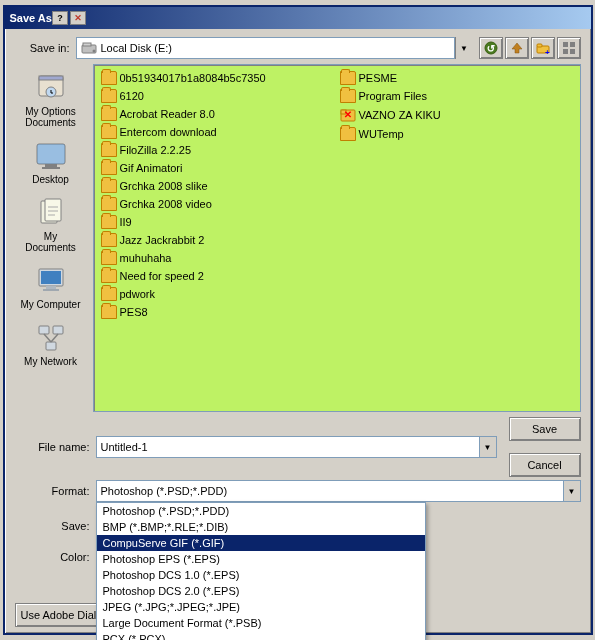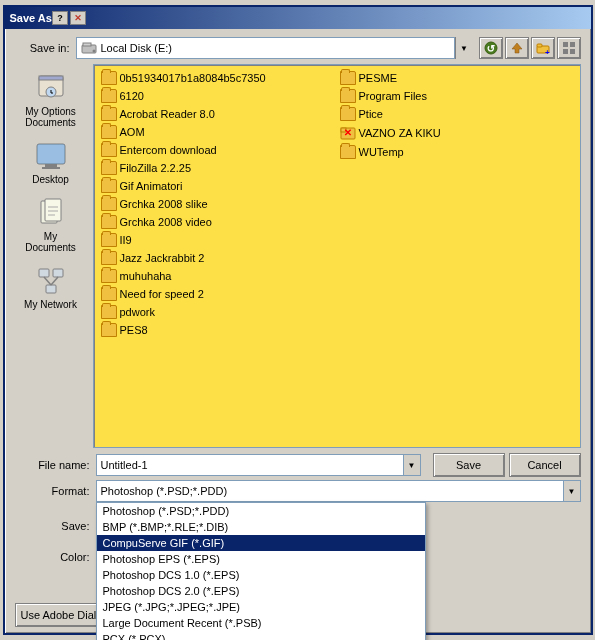--- a/index.html
+++ b/index.html
@@ -153,21 +153,21 @@
       font-size: 24px;
     }
     .sidebar-label {
       font-size: 10px;
       text-align: center;
       margin-top: 2px;
       color: #000;
     }
     .file-panel {
       flex: 1;
-      background: #fde047;
+      background: #bef264;
       border: 1px solid #7f9db9;
       box-shadow: inset 1px 1px #808080;
       overflow-y: auto;
       padding: 4px;
     }
     .file-col {
       width: 50%;
       display: flex;
       flex-direction: column;
     }
@@ -238,22 +238,22 @@
       border: 1px solid #7f9db9;
       display: flex;
       align-items: center;
       justify-content: center;
       font-size: 8px;
       cursor: pointer;
       flex-shrink: 0;
     }
     .save-cancel-btns {
       display: flex;
-      flex-direction: row;
-      gap: 4px;
+      flex-direction: column;
+      gap: 12px;
       margin-left: 6px;
       flex-shrink: 0;
     }
     .action-btn {
       width: 72px;
       height: 24px;
       background: #d4d0c8;
       border: 1px solid #808080;
       box-shadow: inset 1px 1px #fff, inset -1px -1px #808080;
       display: flex;
@@ -423,20 +423,31 @@
                 <line x1="13" y1="10" x2="23" y2="10" stroke="#aaa" stroke-width="1"></line>
                 <line x1="13" y1="14" x2="23" y2="14" stroke="#aaa" stroke-width="1"></line>
                 <line x1="13" y1="18" x2="20" y2="18" stroke="#aaa" stroke-width="1"></line>
               </svg>
           </div>
           <span class="sidebar-label">My Documents</span>
         </div>
         <div class="sidebar-item">
           <div class="sidebar-icon">
             <svg width="32" height="32" viewBox="0 0 32 32">
+                <rect x="4" y="4" width="24" height="17" rx="1" fill="#d0d8e0" stroke="#808080"></rect>
+                <rect x="6" y="6" width="20" height="13" fill="#4080c0"></rect>
+                <rect x="11" y="21" width="10" height="3" fill="#b0b8c0"></rect>
+                <rect x="8" y="24" width="16" height="2" fill="#a0a8b0"></rect>
+              </svg>
+          </div>
+          <span class="sidebar-label">My Computer</span>
+        </div>
+        <div class="sidebar-item">
+          <div class="sidebar-icon">
+            <svg width="32" height="32" viewBox="0 0 32 32">
                 <rect x="4" y="4" width="10" height="8" rx="1" fill="#d0d8e0" stroke="#808080"></rect>
                 <rect x="18" y="4" width="10" height="8" rx="1" fill="#d0d8e0" stroke="#808080"></rect>
                 <rect x="11" y="20" width="10" height="8" rx="1" fill="#d0d8e0" stroke="#808080"></rect>
                 <line x1="9" y1="12" x2="16" y2="20" stroke="#808080" stroke-width="1.5"></line>
                 <line x1="23" y1="12" x2="16" y2="20" stroke="#808080" stroke-width="1.5"></line>
               </svg>
           </div>
           <span class="sidebar-label">My Network</span>
         </div>
       </div>
@@ -451,24 +462,20 @@
             <div class="file-item">
                 <div class="folder-icon"></div>
                 <span>6120</span>
               </div>
             <div class="file-item">
                 <div class="folder-icon"></div>
                 <span>Acrobat Reader 8.0</span>
               </div>
             <div class="file-item">
                 <div class="folder-icon"></div>
-                <span>AOM</span>
-              </div>
-            <div class="file-item">
-                <div class="folder-icon"></div>
                 <span>Entercom download</span>
               </div>
             <div class="file-item">
                 <div class="folder-icon"></div>
                 <span>FiloZilla 2.2.25</span>
               </div>
             <div class="file-item">
                 <div class="folder-icon"></div>
                 <span>Gif Animatori</span>
               </div>
@@ -506,24 +513,20 @@
               </div>
           </div>
           <div class="file-col">
             <div class="file-item">
                 <div class="folder-icon"></div>
                 <span>PESME</span>
               </div>
             <div class="file-item">
                 <div class="folder-icon"></div>
                 <span>Program Files</span>
-              </div>
-            <div class="file-item">
-                <div class="folder-icon"></div>
-                <span>Ptice</span>
               </div>
             <div class="file-item">
               <div class="error-icon">
                 <svg width="16" height="16" viewBox="0 0 16 16">
                     <rect x="1" y="3" width="14" height="11" rx="1" fill="#f0c040" stroke="#c08000"></rect>
                     <rect x="1" y="3" width="5" height="4" rx="1 1 0 0" fill="#f0c040" stroke="#c08000"></rect>
                     <text x="8" y="11" text-anchor="middle" fill="red" font-size="10" font-weight="bold">✕</text>
                   </svg>
               </div>
               <span>VAZNO ZA KIKU</span>
@@ -564,21 +567,21 @@
           </div>
 
           <div class="dropdown-overlay" style="top:22px; left:0;">
             <div class="dropdown-item">Photoshop (*.PSD;*.PDD)</div>
             <div class="dropdown-item">BMP (*.BMP;*.RLE;*.DIB)</div>
             <div class="dropdown-item selected">CompuServe GIF (*.GIF)</div>
             <div class="dropdown-item">Photoshop EPS (*.EPS)</div>
             <div class="dropdown-item">Photoshop DCS 1.0 (*.EPS)</div>
             <div class="dropdown-item">Photoshop DCS 2.0 (*.EPS)</div>
             <div class="dropdown-item">JPEG (*.JPG;*.JPEG;*.JPE)</div>
-            <div class="dropdown-item">Large Document Recent (*.PSB)</div>
+            <div class="dropdown-item">Large Document Format (*.PSB)</div>
             <div class="dropdown-item">PCX (*.PCX)</div>
 
           </div>
         </div>
       </div>
 
       <div style="display:flex; align-items:center; gap:6px; padding-left:81px;">
         <span style="color:#0000cc; cursor:pointer; font-size:11px;">Save Options</span>
       </div>
 

